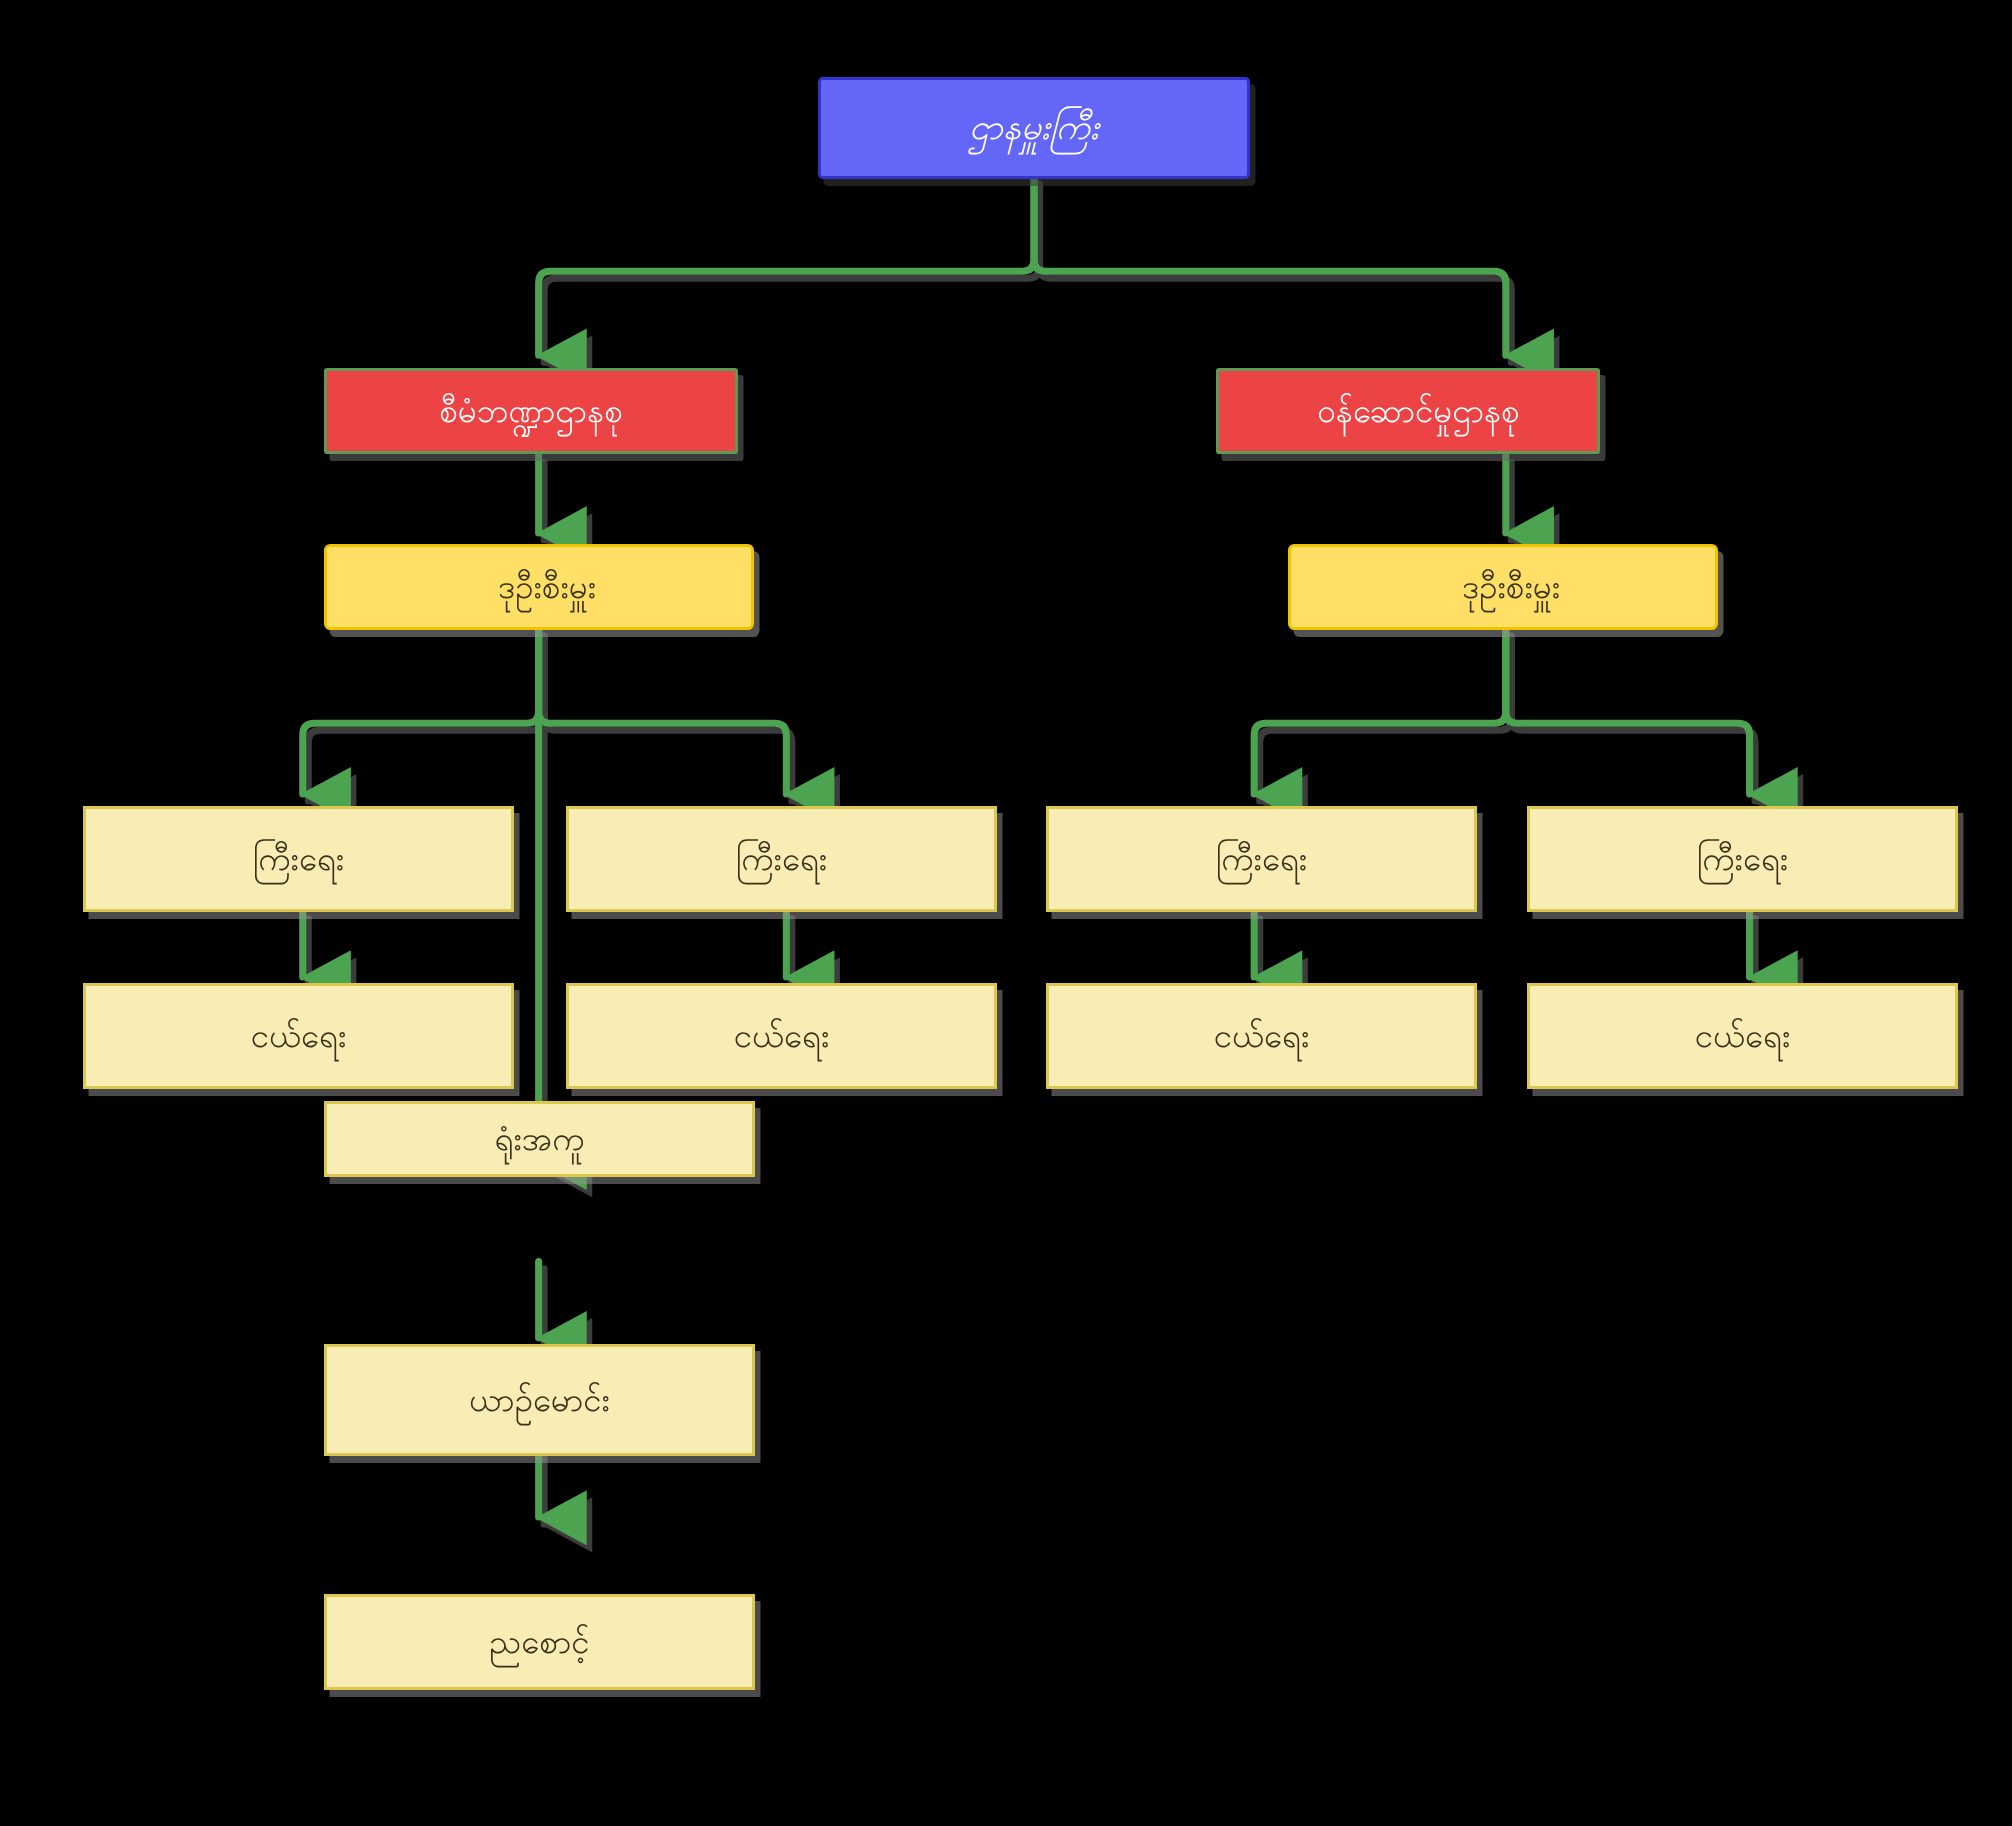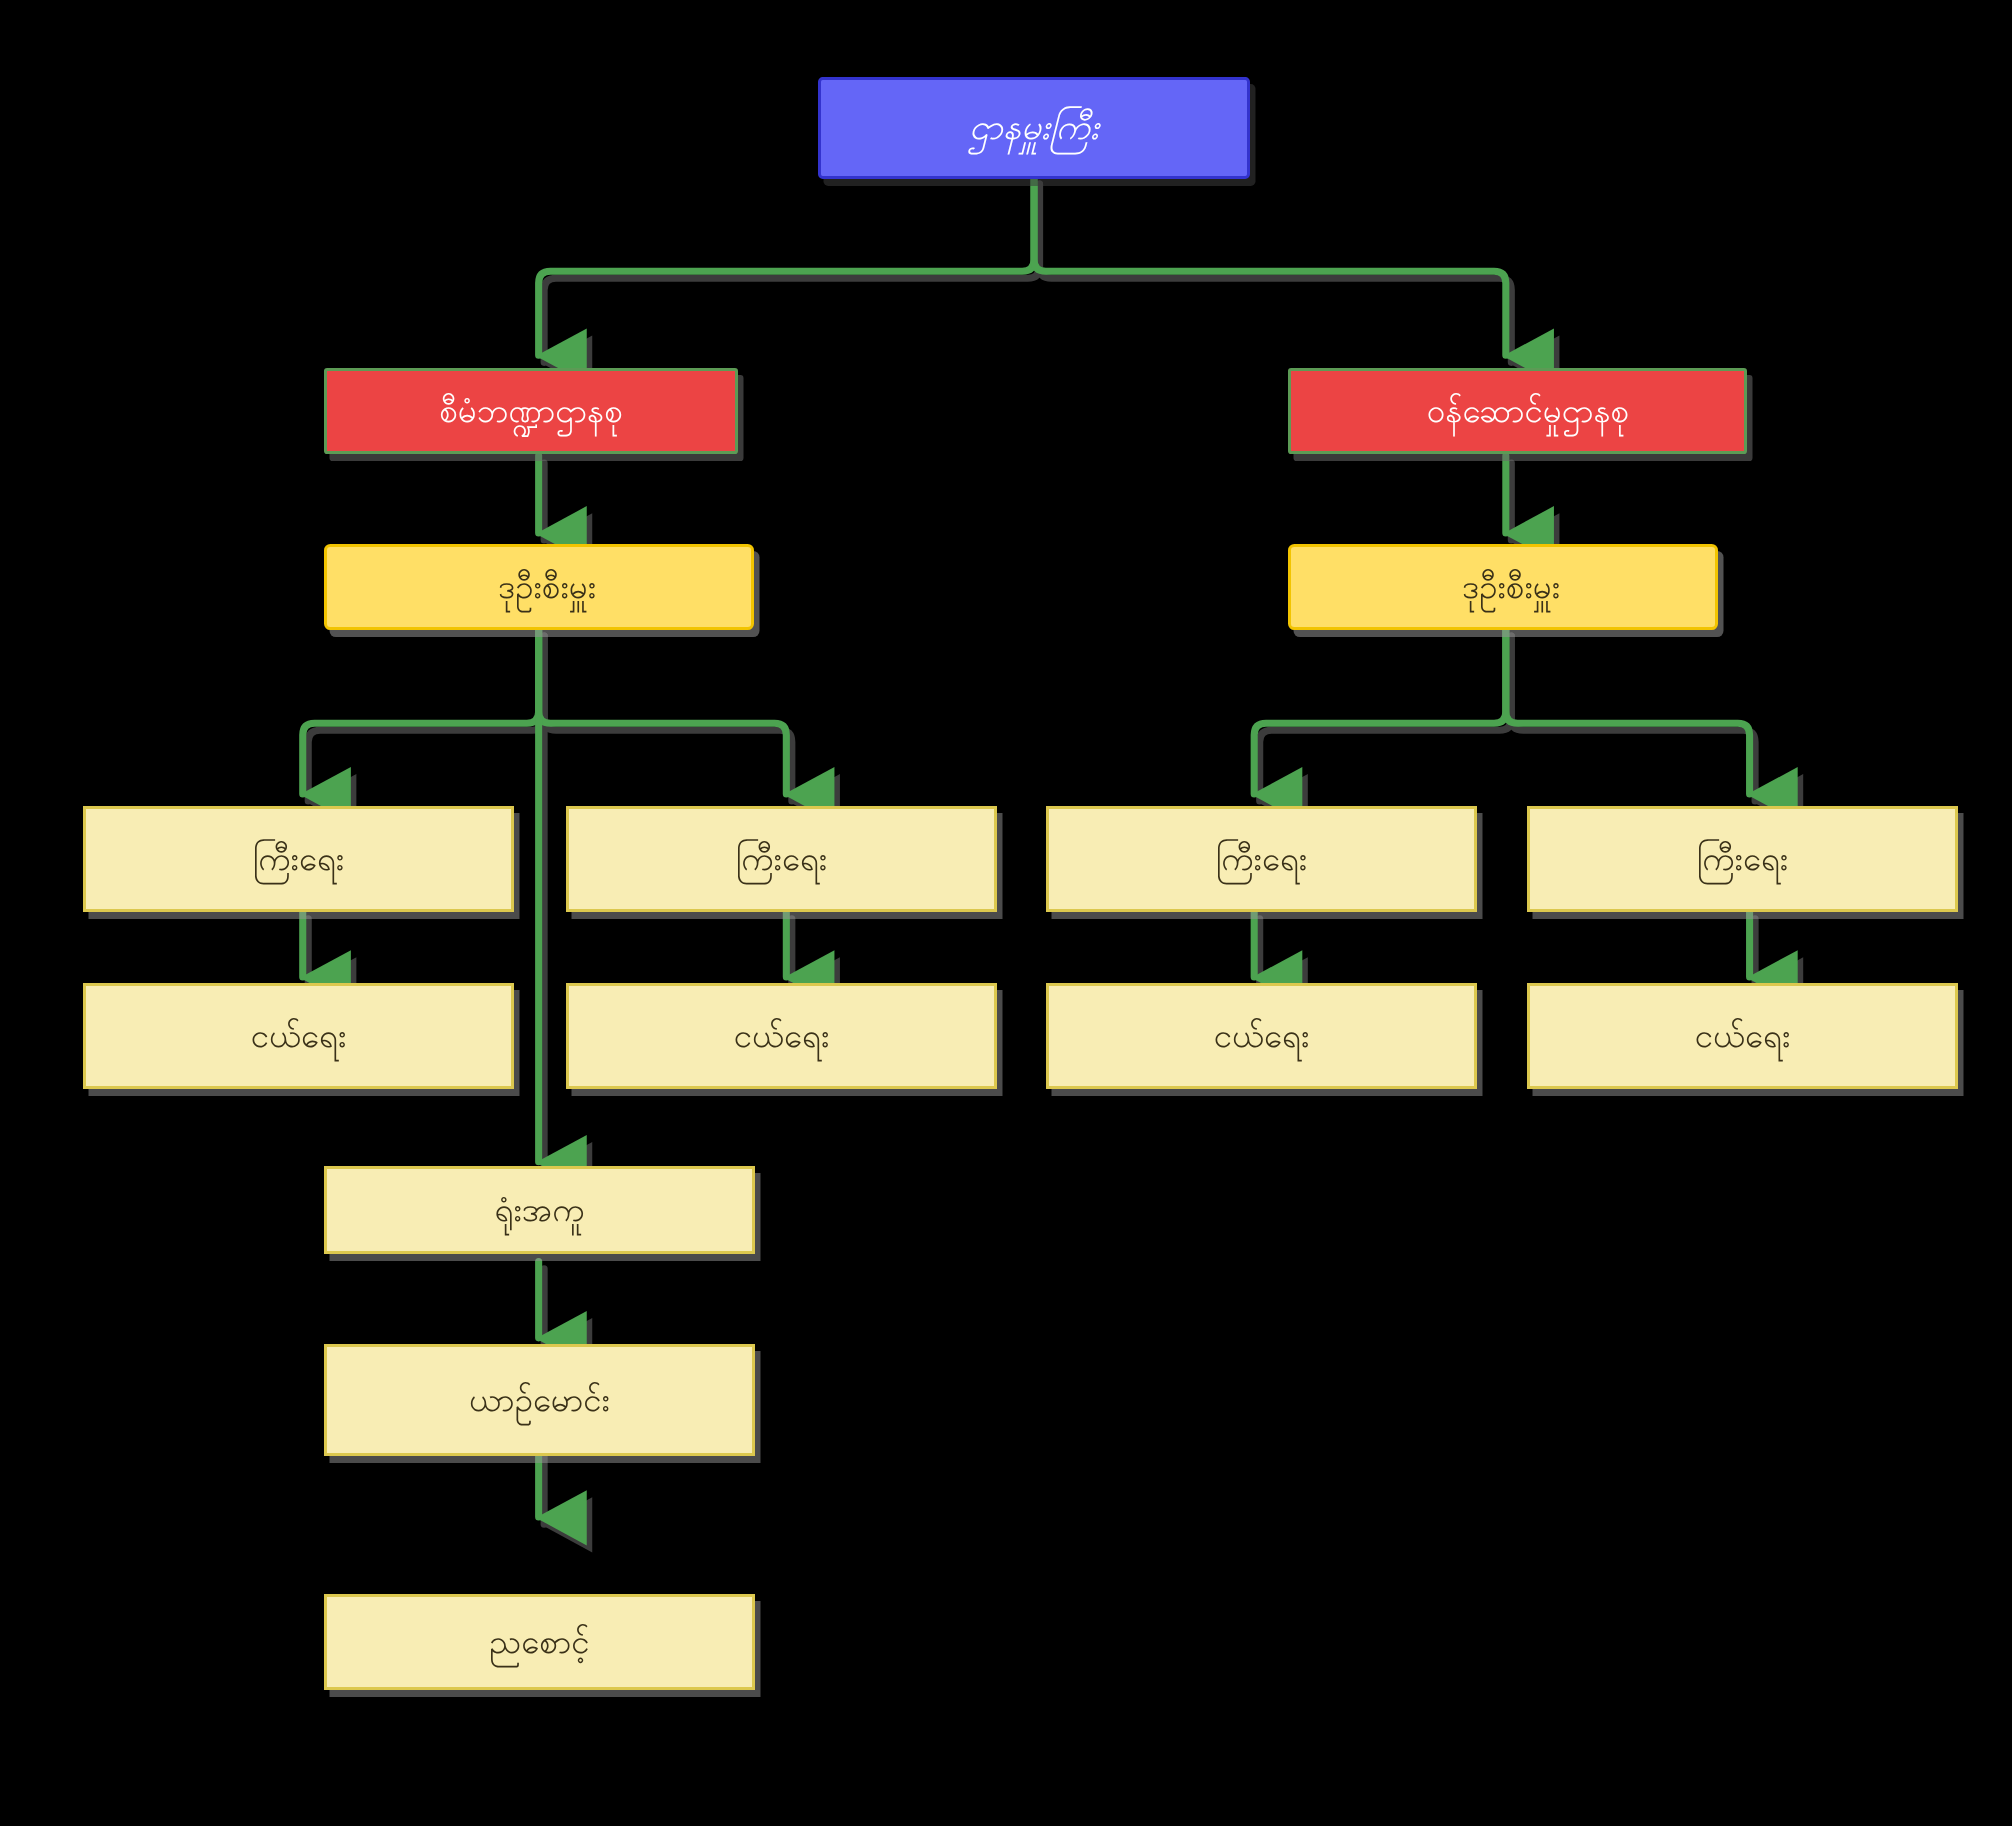--- a/index.html
+++ b/index.html
@@ -125,21 +125,21 @@
   </svg>
 
   <div class="node skin-root" style="left:818px;top:77px;width:432px;height:102px;font-style:italic;">
     <span class="lbl">ဌာနမှူးကြီး</span>
   </div>
 
   <div class="node skin-dept" style="left:324px;top:368px;width:414px;height:86px;">
     <span class="lbl">စီမံဘဏ္ဍာဌာနစု</span>
   </div>
 
-  <div class="node skin-dept" style="left:1288px;top:368px;width:459px;height:86px;padding-left:21px;">
+  <div class="node skin-dept" style="left:1216px;top:368px;width:384px;height:86px;padding-left:21px;">
     <span class="lbl">ဝန်ဆောင်မှုဌာနစု</span>
   </div>
 
   <div class="node skin-deputy" style="left:324px;top:544px;width:430px;height:86px;">
     <span class="lbl">ဒုဦးစီးမှူး</span>
   </div>
 
   <div class="node skin-deputy" style="left:1288px;top:544px;width:430px;height:86px;">
     <span class="lbl">ဒုဦးစီးမှူး</span>
   </div>
@@ -169,21 +169,21 @@
   </div>
 
   <div class="node skin-staff" style="left:1046px;top:983px;width:431px;height:106px;">
     <span class="lbl">ငယ်ရေး</span>
   </div>
 
   <div class="node skin-staff" style="left:1527px;top:983px;width:431px;height:106px;">
     <span class="lbl">ငယ်ရေး</span>
   </div>
 
-  <div class="node skin-staff" style="left:324px;top:1166px;width:431px;height:88px;">
+  <div class="node skin-staff" style="left:324px;top:1101px;width:431px;height:76px;">
     <span class="lbl">ရုံးအကူ</span>
   </div>
 
   <div class="node skin-staff" style="left:324px;top:1344px;width:431px;height:112px;">
     <span class="lbl">ယာဉ်မောင်း</span>
   </div>
 
   <div class="node skin-staff" style="left:324px;top:1554px;width:431px;height:96px;margin-top:40px;">
     <span class="lbl">ညစောင့်</span>
   </div>

